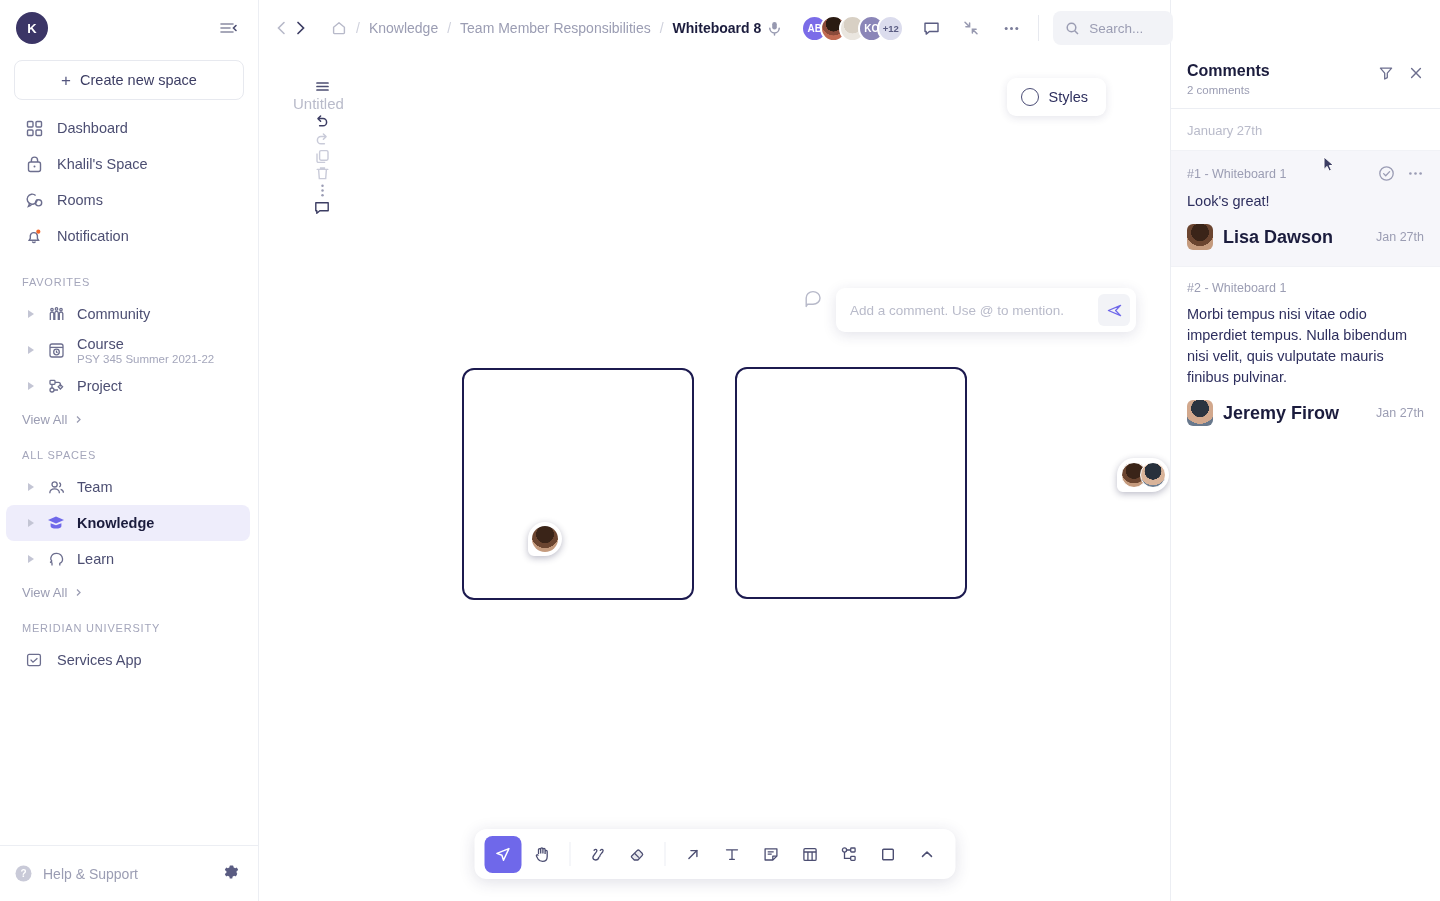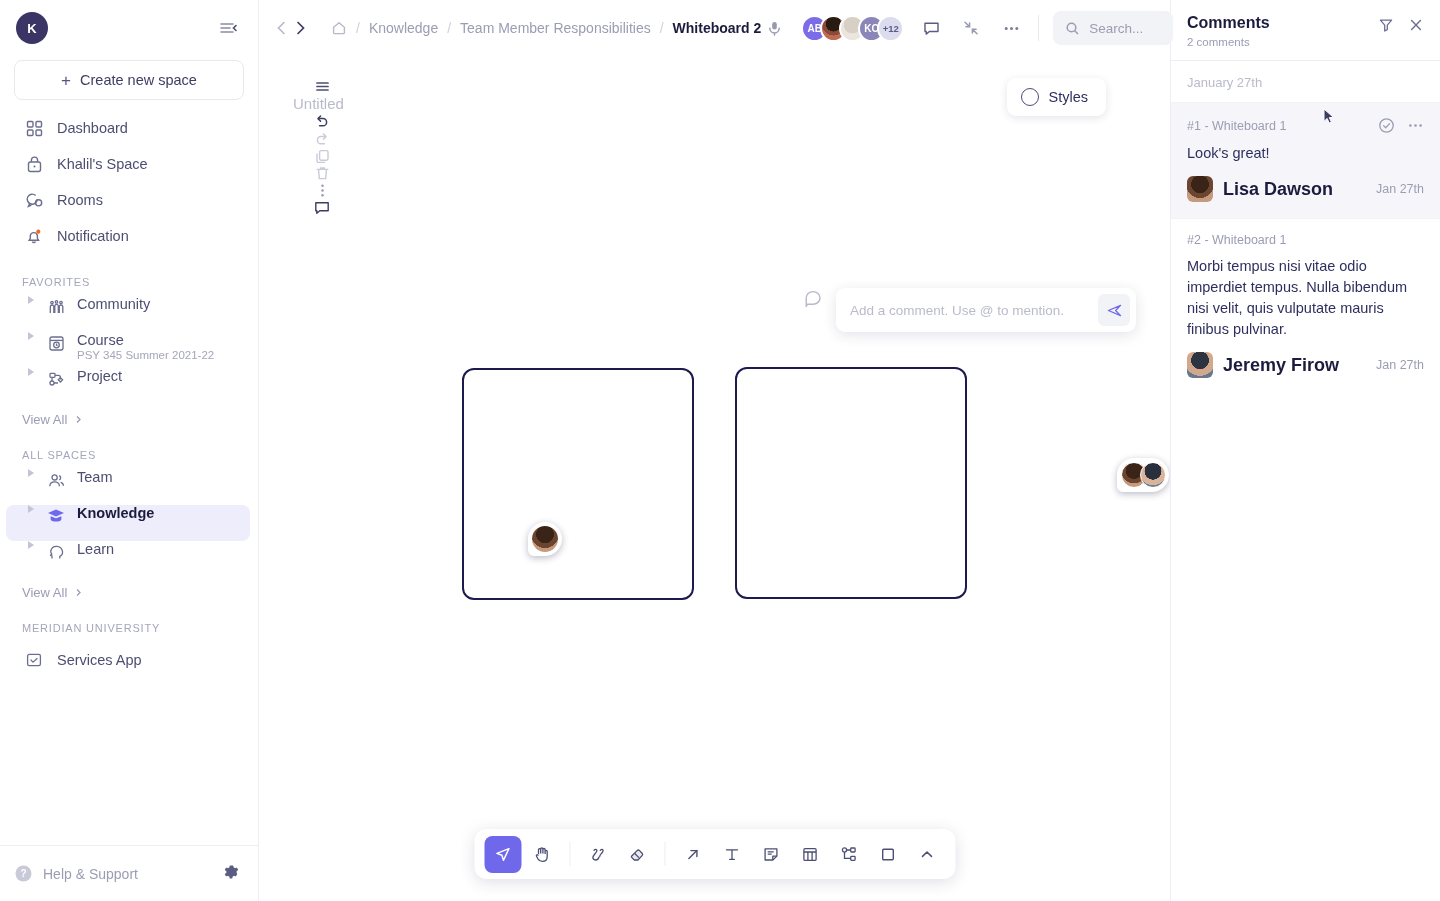--- a/index.html
+++ b/index.html
@@ -47,21 +47,21 @@
     border-radius: 8px; cursor: pointer;
     color: #4c4e72; font-size: 14.5px; text-align: right;
   }
   .nav-item .ico { width: 20px; height: 20px; display: flex; align-items: center; justify-content: center; flex: 0 0 20px; }
 
   .sec-label {
     font-size: 11px; letter-spacing: .8px; color: #a4a6bb;
     padding: 0 22px; margin: 22px 0 8px 0; text-transform: uppercase;
   }
   .tree-item {
-    display: flex; align-items: flex-start; gap: 10px;
+    display: flex; align-items: center; gap: 10px;
     padding: 0 16px 0 22px; margin: 0 8px 0 6px;
     min-height: 36px; border-radius: 8px; cursor: pointer;
     color: #4c4e72; font-size: 14.5px;
   }
   .tree-item.active { background: #eeedfb; color: #1b1c3d; font-weight: 700; }
   .caret {
     width: 0; height: 0; flex: 0 0 7px;
     border-left: 6px solid #c3c5d4;
     border-top: 4px solid transparent; border-bottom: 4px solid transparent;
   }
@@ -191,21 +191,21 @@
   .bb-sep { width: 1px; height: 24px; background: #eceef3; margin: 0 7px; }
 
   
   .comments {
     width: 270px; flex: 0 0 270px; height: 901px;
     border-left: 1px solid #eceef3; background: #fff;
     display: flex; flex-direction: column;
   }
   .cm-head {
     padding: 14px 16px 12px 16px; border-bottom: 1px solid #eceef3;
-    display: flex; align-items: flex-start;
+    display: flex; align-items: flex-start; margin-top: 48px;
   }
   .cm-title { font-size: 16px; font-weight: 700; color: #1b1c3d; }
   .cm-count { font-size: 11.5px; color: #9b9db3; margin-top: 4px; }
   .cm-head-icons { margin-left: auto; display: flex; align-items: center; gap: 14px; padding-top: 3px; }
   .cm-date {
     font-size: 13px; color: #b9bbca; padding: 14px 16px 12px 16px;
     border-bottom: 1px solid #f1f2f6;
   }
   .cm-item { padding: 14px 16px 16px 16px; position: relative; }
   .cm-item.sel { background: #f6f6fa; }
@@ -436,21 +436,21 @@
         <span style="display:flex">
           <svg width="16" height="16" viewBox="0 0 16 16" fill="none" stroke="#b7b9c9" stroke-width="1.4" stroke-linejoin="round">
               <path d="M2.6 7.2 8 2.8l5.4 4.4v5.6a.8.8 0 0 1-.8.8H3.4a.8.8 0 0 1-.8-.8z"></path>
             </svg>
         </span>
         <span class="crumb-sep">/</span>
         <span class="crumb">Knowledge</span>
         <span class="crumb-sep">/</span>
         <span class="crumb">Team Member Responsibilities</span>
         <span class="crumb-sep">/</span>
-        <span class="crumb cur">Whiteboard 2</span>
+        <span class="crumb cur">Whiteboard 8</span>
       </div>
 
       <div class="top-right">
         <div class="icon-btn">
           <svg width="17" height="17" viewBox="0 0 17 17" fill="none" stroke="#9799b0" stroke-width="1.5" stroke-linecap="round">
             <rect x="6.2" y="2" width="4.6" height="7.6" rx="2.3" fill="#9799b0" stroke="none"></rect>
             <path d="M3.8 8.2a4.7 4.7 0 0 0 9.4 0M8.5 12.9V15"></path>
           </svg>
         </div>
 

